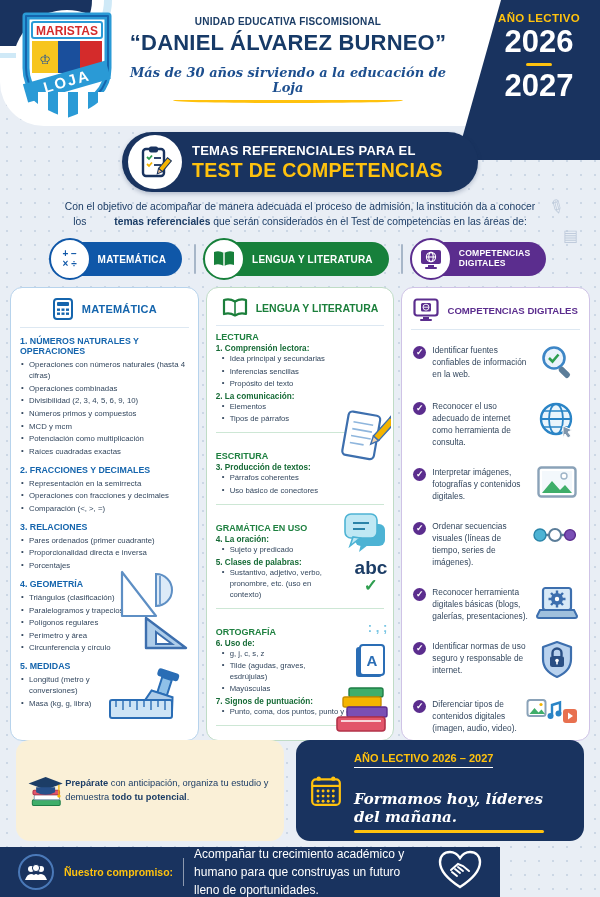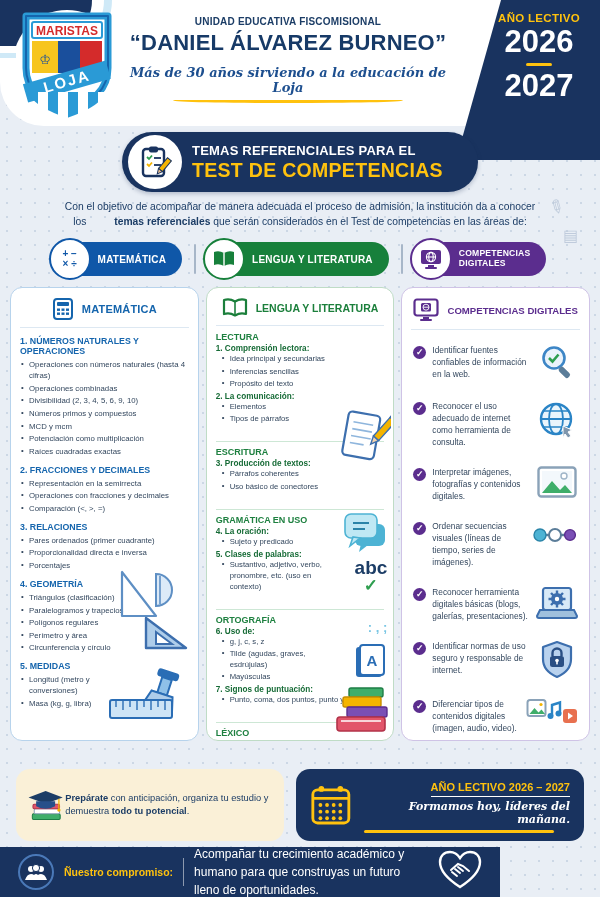--- a/index.html
+++ b/index.html
@@ -84,36 +84,36 @@
   .card-lengua { border:1.5px solid #bfdcc6; }
   .card-digital { border:1.5px solid #cfc3e6; }
   .card-head { display:flex; align-items:center; justify-content:center; gap:8px; padding:2px 0 7px; border-bottom:1px solid #dde8f2; margin-bottom:6px; }
   .card-title-math { color:#1565ad; font-weight:bold; font-size:11px; letter-spacing:.2px; }
   .card-title-lengua { color:#1b7f3b; font-weight:bold; font-size:10.5px; }
   .card-title-digital { color:#5b2d8e; font-weight:bold; font-size:9.6px; }
   .sec-head-math { color:#1565ad; font-weight:bold; font-size:8.8px; margin:8px 0 3px; }
   .bullet { position:relative; font-size:7.8px; line-height:1.42; padding-left:9px; color:#33475e; margin-bottom:1.5px; }
   .bullet::before { content:"•"; position:absolute; left:1px; top:-1px; color:#33475e; }
   .grp-head { color:#1e8040; font-weight:bold; font-size:9px; margin:6px 0 2px; }
-  .grp-sep { border-top:1px solid #cde7d5; padding-top:5px; margin-top:16px; }
+  .grp-sep { border-top:1px solid #cde7d5; padding-top:18px; margin-top:7px; }
   .entry-title { color:#166b36; font-weight:bold; font-size:8.2px; margin:2px 0 1px; }
   .bullet-l { font-size:7.7px; margin-left:5px; }
   .illus { position:absolute; }
   
   .digi-row { display:flex; align-items:flex-start; gap:6px; margin:14px 2px 18px; }
   .digi-check { flex:0 0 13px; width:13px; height:13px; border-radius:50%; background:#5b2d8e; color:#fff; font-size:9px; line-height:13px; text-align:center; font-weight:bold; margin-top:2px; }
   .digi-text { flex:1; font-size:8.3px; line-height:1.45; color:#33475e; }
   .digi-icon { flex:0 0 42px; display:flex; justify-content:center; align-items:center; min-height:30px; }
   
   .banners { position:absolute; left:0; bottom:56px; width:600px; display:flex; gap:12px; padding:0 16px; align-items:stretch; }
   .prepare-box { flex:0 0 268px; background:#faf0d7; border-radius:14px; display:flex; align-items:center; padding:8px 10px; }
   .prepare-text { font-size:9.3px; line-height:1.45; color:#1c3d66; }
-  .year-box { flex:1; background:#19335f; border-radius:14px; display:flex; align-items:center; gap:12px; padding:8px 14px;text-align:right; }
+  .year-box { flex:1; background:#19335f; border-radius:14px; display:flex; align-items:center; gap:12px; padding:8px 14px; }
   .yb-title { color:#ffc20e; font-weight:bold; font-size:11px; padding-bottom:3px; border-bottom:1.5px solid #ffffff; display:inline-block; }
-  .yb-slogan { font-family:"DejaVu Serif", serif; font-style:italic; font-weight:bold; color:#fff; font-size:11px; margin-top:3px; }
+  .yb-slogan { font-family:"DejaVu Serif", serif; font-style:italic; font-weight:bold; color:#fff; font-size:15px; margin-top:22px; }
   .yb-underline { width:190px; height:3px; background:#ffc20e; border-radius:2px; margin-top:4px; }
   
   .footer { position:absolute; left:0; bottom:0; width:500px; height:50px; background:#19335f; display:flex; align-items:center; padding:0 18px; gap:10px; }
   .foot-circle { width:36px; height:36px; border-radius:50%; border:2px solid #4a79b8; display:flex; align-items:center; justify-content:center; }
   .foot-label { color:#ffc20e; font-weight:bold; font-size:10.5px; white-space:nowrap; }
   .foot-div { width:1px; height:28px; background:rgba(255,255,255,.5); }
   .foot-text { color:#fff; font-size:12px; line-height:1.5; flex:1; }
   .foot-hands { margin-left:auto; }
 </style>
 </head>

